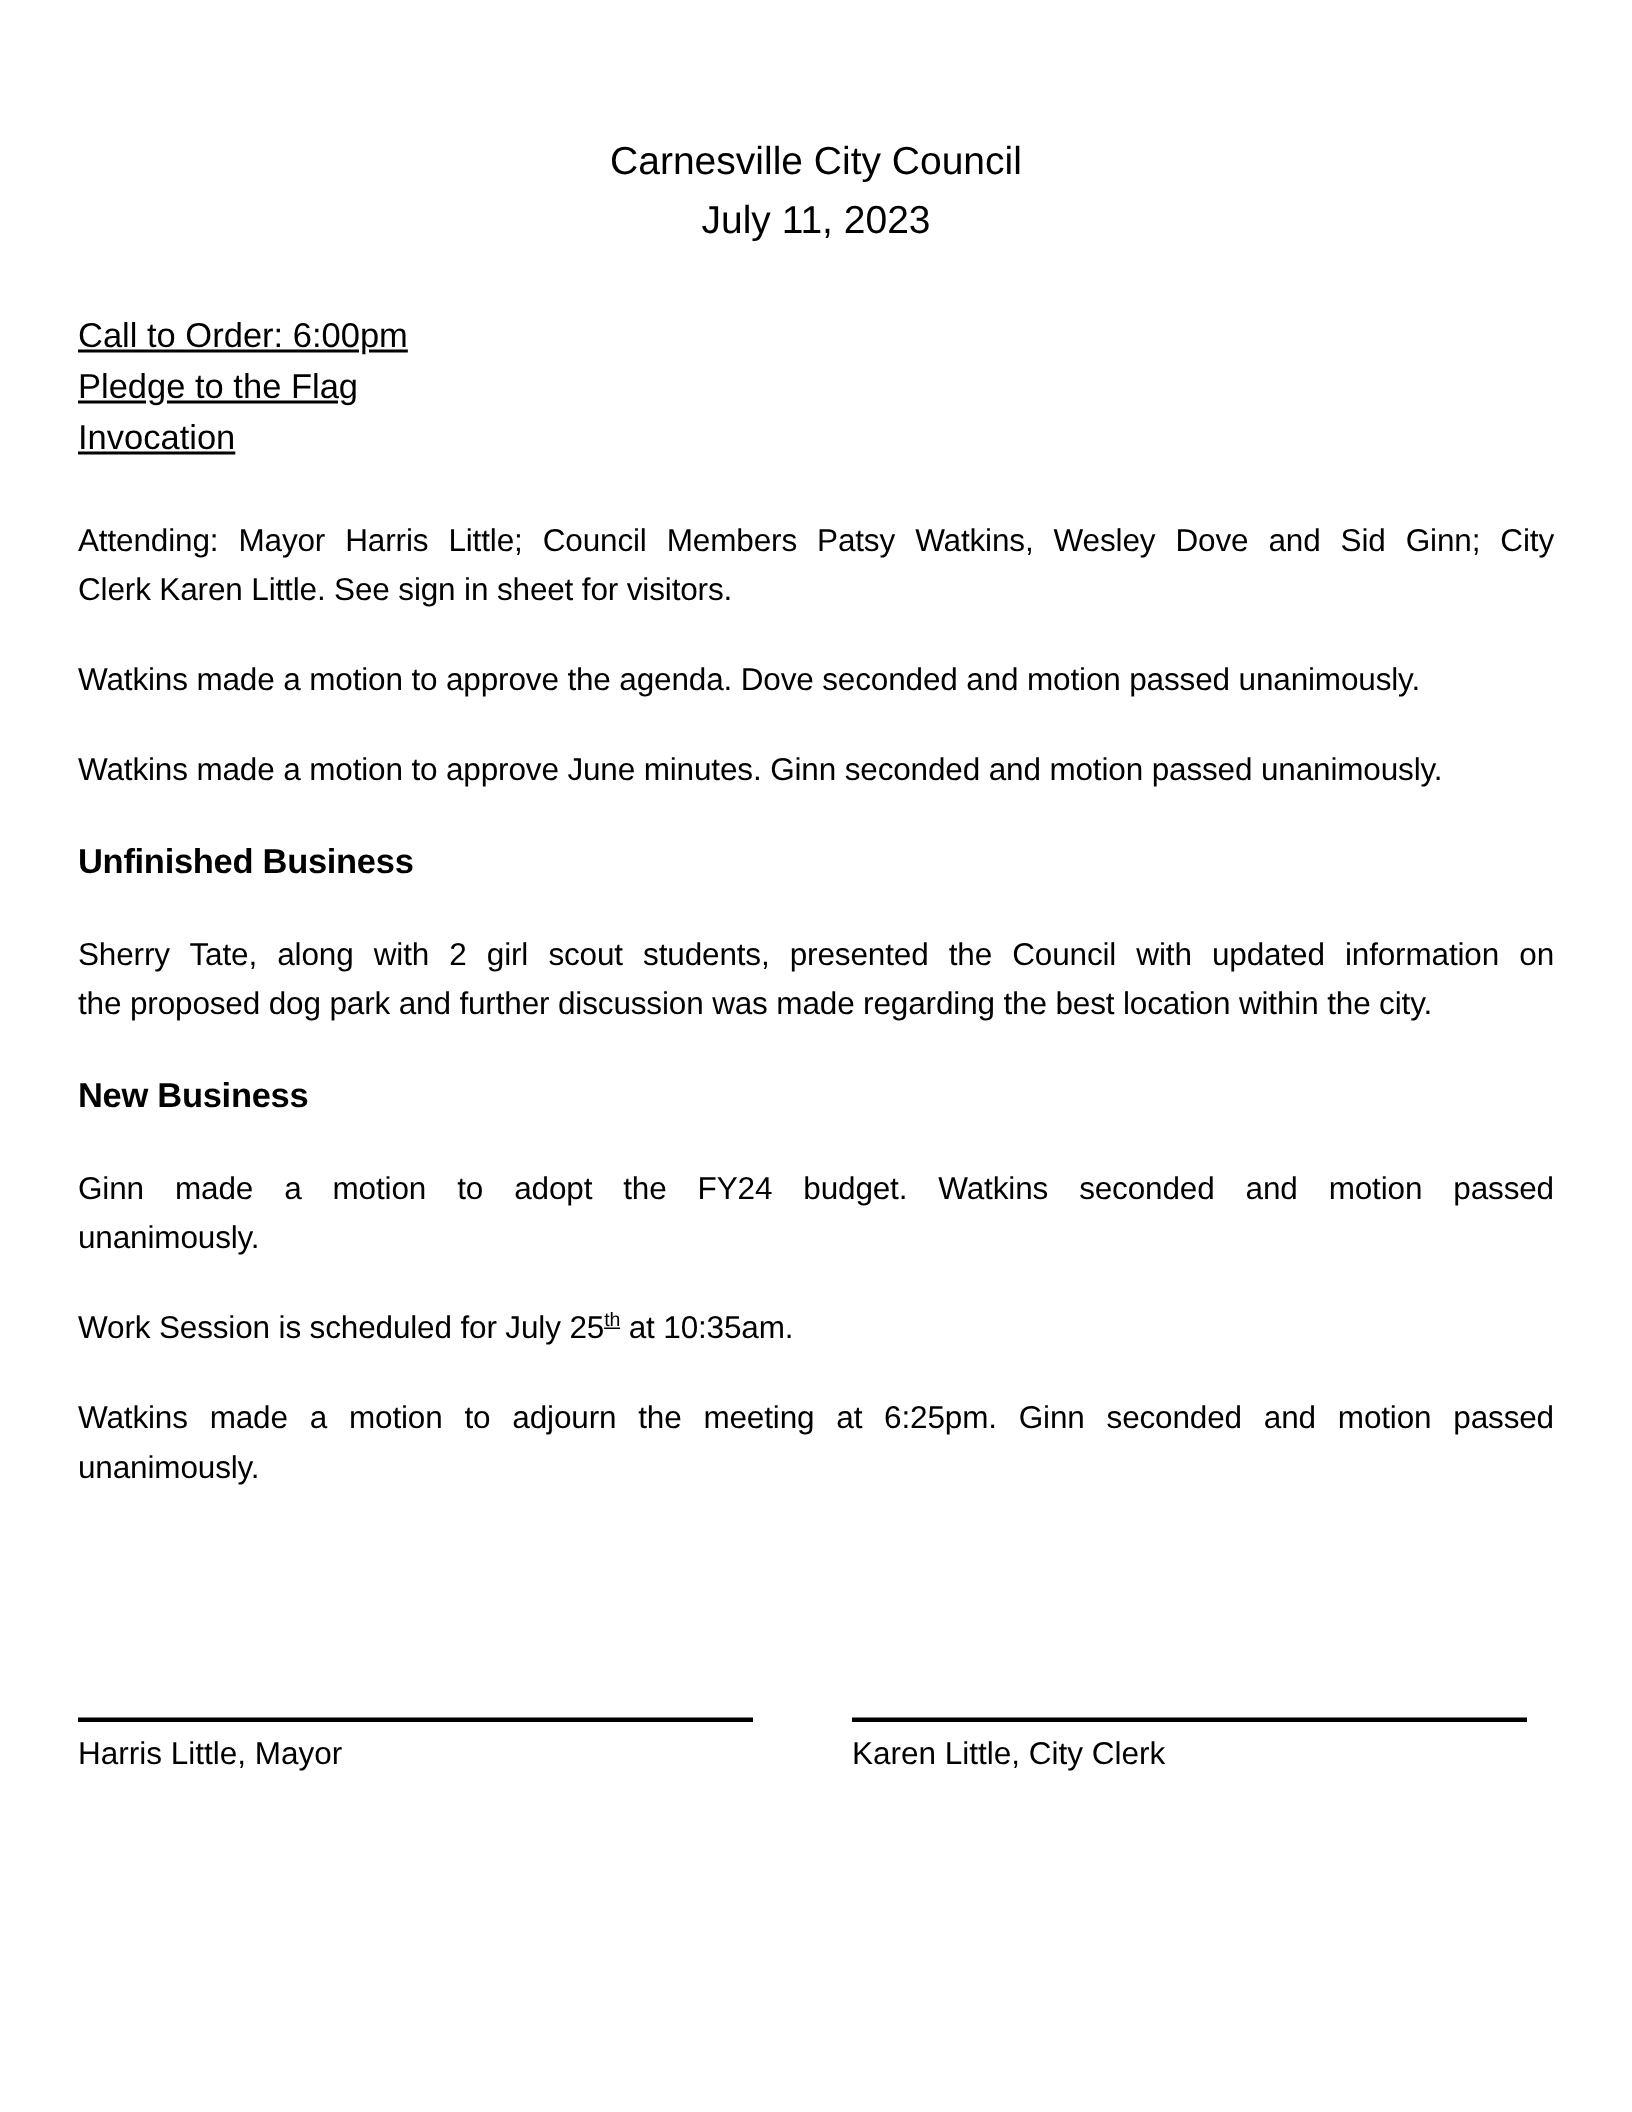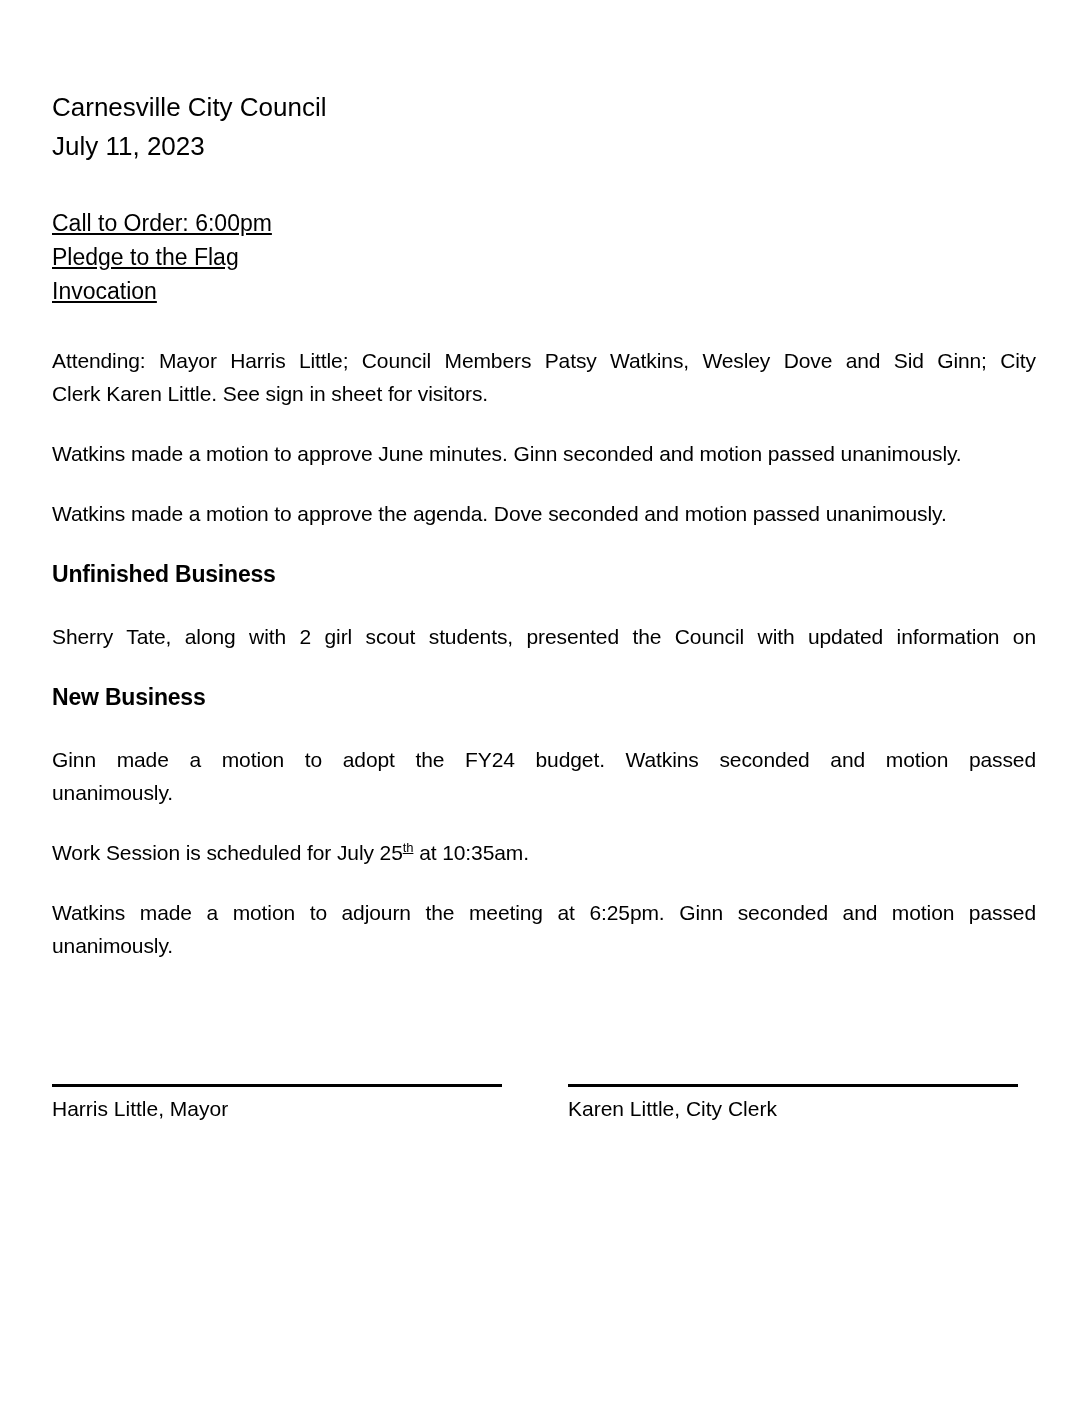--- a/index.html
+++ b/index.html
@@ -9,20 +9,21 @@
     font-family: "Liberation Sans", sans-serif;
     overflow: hidden;
   }
   .page {
     box-sizing: border-box;
     width: 1088px; height: 1408px;
     padding: 88px 52px 0 52px;
     background: #ffffff;
   }
   .title-block {
+    text-align: center;
     font-size: 26px;
     line-height: 39px;
     margin: 0 0 40px 0;
   }
   .opening {
     font-size: 23px;
     line-height: 34px;
     margin: 0 0 36px 0;
     text-decoration: underline;
   }
@@ -57,20 +58,21 @@
   .sig-row {
     display: flex;
     margin-top: 122px;
   }
   .sig-col {
     width: 450px;
     border-top: 3px solid #000000;
     padding-top: 9px;
     font-size: 21px;
     line-height: 26px;
+    margin-top: 28px;
   }
   .sig-col.right { margin-left: 66px; }
 </style>
 </head>
 <body>
 
 <div class="page">
 
   <div class="title-block">
     <div>Carnesville City Council</div>
@@ -81,28 +83,29 @@
     <div>Call to Order: 6:00pm</div>
     <div>Pledge to the Flag</div>
     <div>Invocation</div>
   </div>
 
   <p class="para">
       <span class="jline">Attending:  Mayor Harris Little; Council Members Patsy Watkins, Wesley Dove and Sid Ginn; City</span>
       <span class="lline">Clerk Karen Little. See sign in sheet for visitors.</span>
     </p>
 
+  <p class="para lline">Watkins made a motion to approve the agenda.  Dove seconded and motion passed unanimously.</p>
+
   <p class="para lline">Watkins made a motion to approve June minutes. Ginn seconded and motion passed unanimously.</p>
-
-  <p class="para lline">Watkins made a motion to approve the agenda.  Dove seconded and motion passed unanimously.</p>
 
   <h2 class="heading">Unfinished Business</h2>
 
   <p class="para">
       <span class="jline">Sherry Tate, along with 2 girl scout students, presented the Council with updated information on</span>
+      <span class="lline">the proposed dog park and further discussion was made regarding the best location within the city.</span>
     </p>
 
   <h2 class="heading">New Business</h2>
 
   <p class="para">
       <span class="jline">Ginn made a motion to adopt the FY24 budget.  Watkins seconded and motion passed</span>
       <span class="lline">unanimously.</span>
     </p>
 
 

